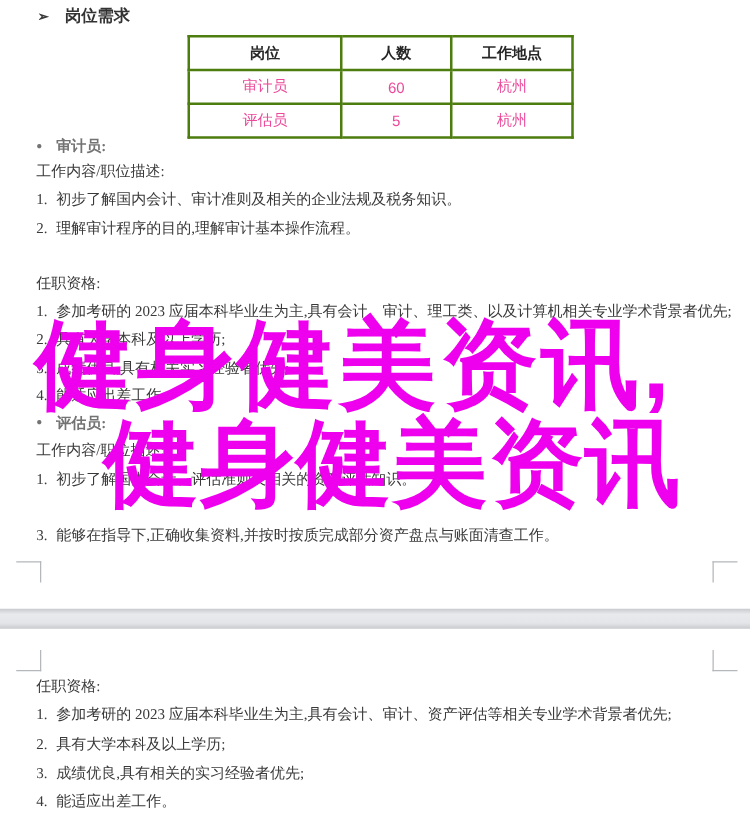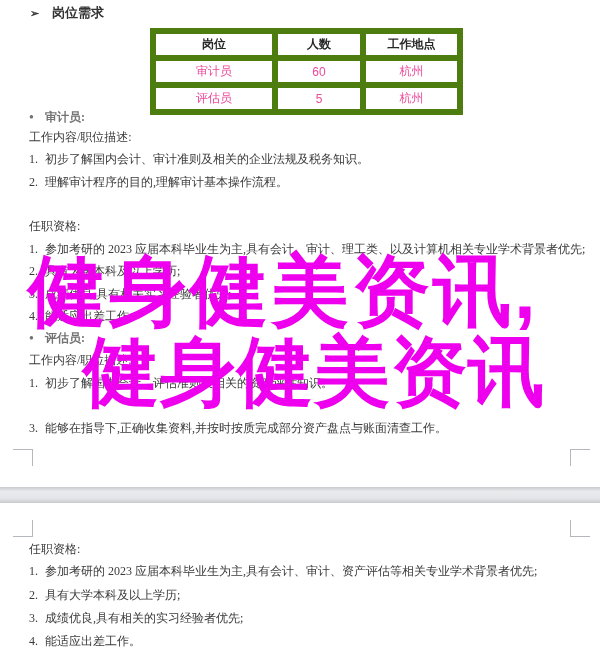--- a/index.html
+++ b/index.html
@@ -28,21 +28,21 @@
   .doc-heading .arrow {
     display:inline-block; width:22px; font-size:11px; color:#3a3a3a;
   }
   table.req-table {
     position:absolute; left:150px; top:28px;
     border-collapse:collapse;
     font-family:"Liberation Sans", sans-serif;
     font-size:12px; color:#272727;
   }
   table.req-table td, table.req-table th {
-    border:6px solid #4d7c0f; text-align:center; vertical-align:middle;
+    border:2px solid #4d7c0f; text-align:center; vertical-align:middle;
     height:27px; padding:0;
   }
   .col-pos { width:122px; } .col-cnt { width:88px; } .col-loc { width:97px;border-radius:13px; }
   table.req-table th, td.bold-cell { font-weight:bold; }
   table.req-table td { font-weight:normal; color:#ec4899; }
 
   
   .page-gap {
     position:absolute; left:0; top:487px; width:600px; height:16px;
     background:linear-gradient(180deg,#c9cace 0%, #e9eaec 28%, #e4e5e8 72%, #c9cace 100%);

